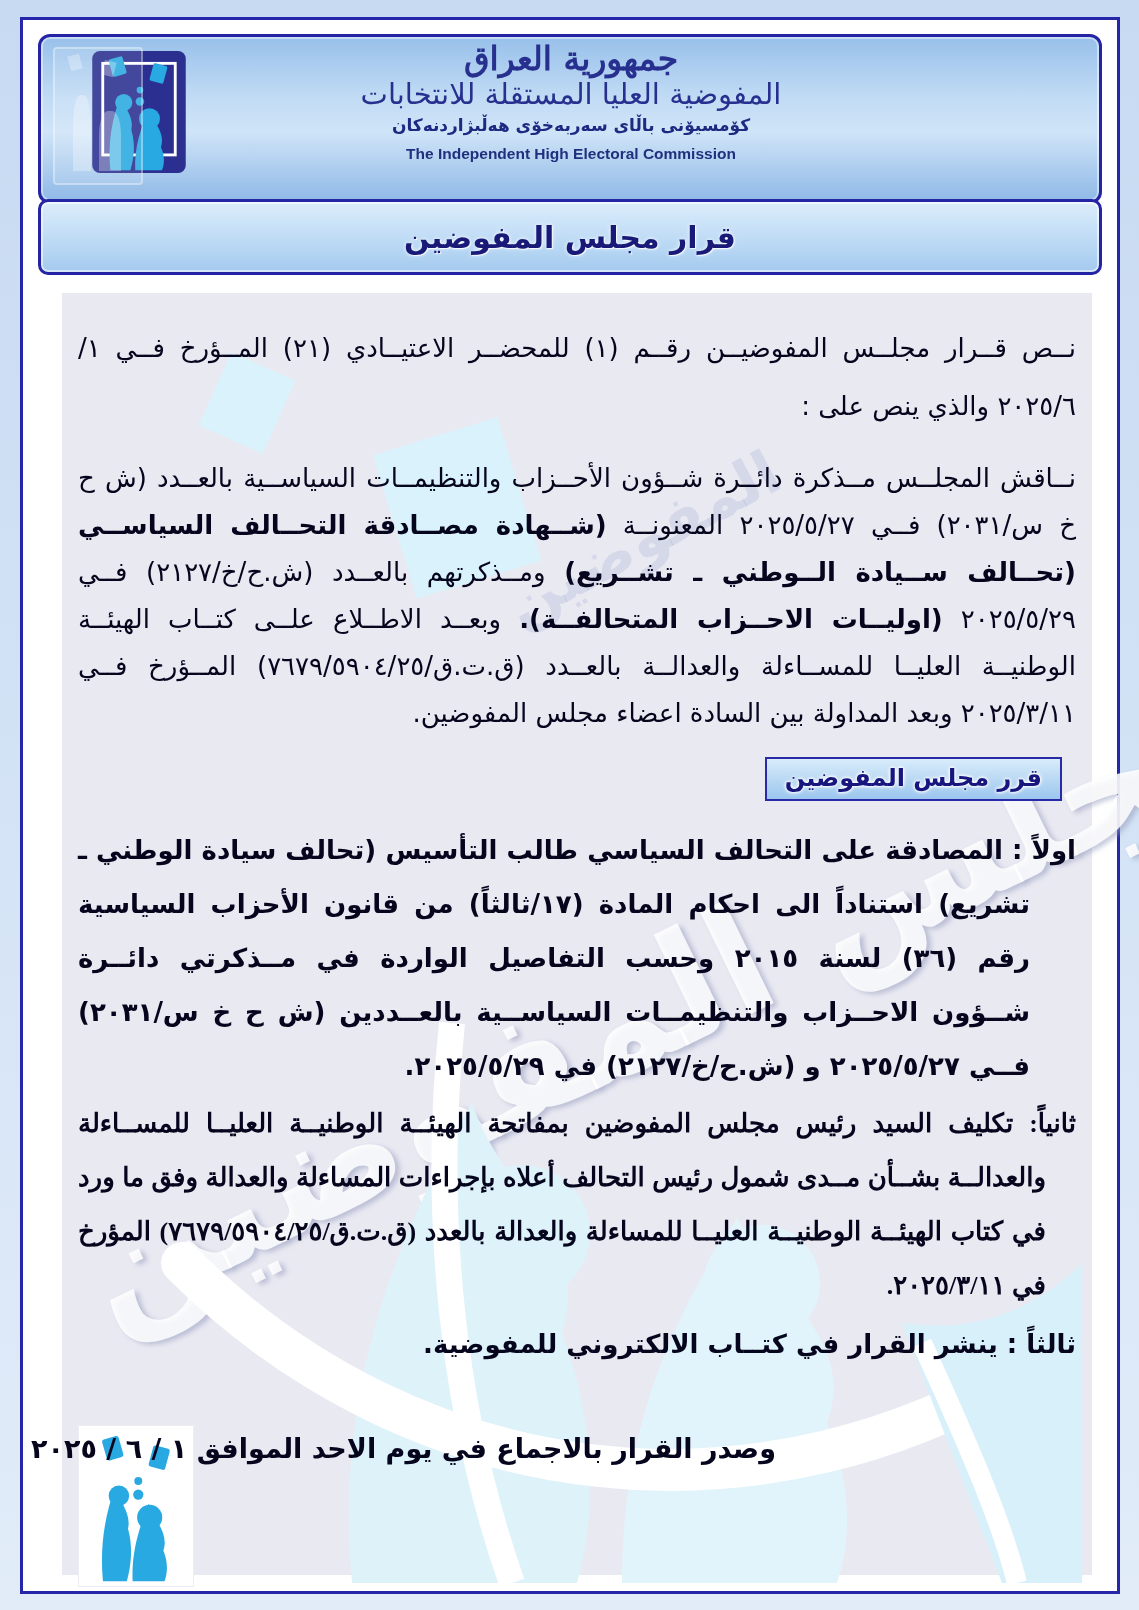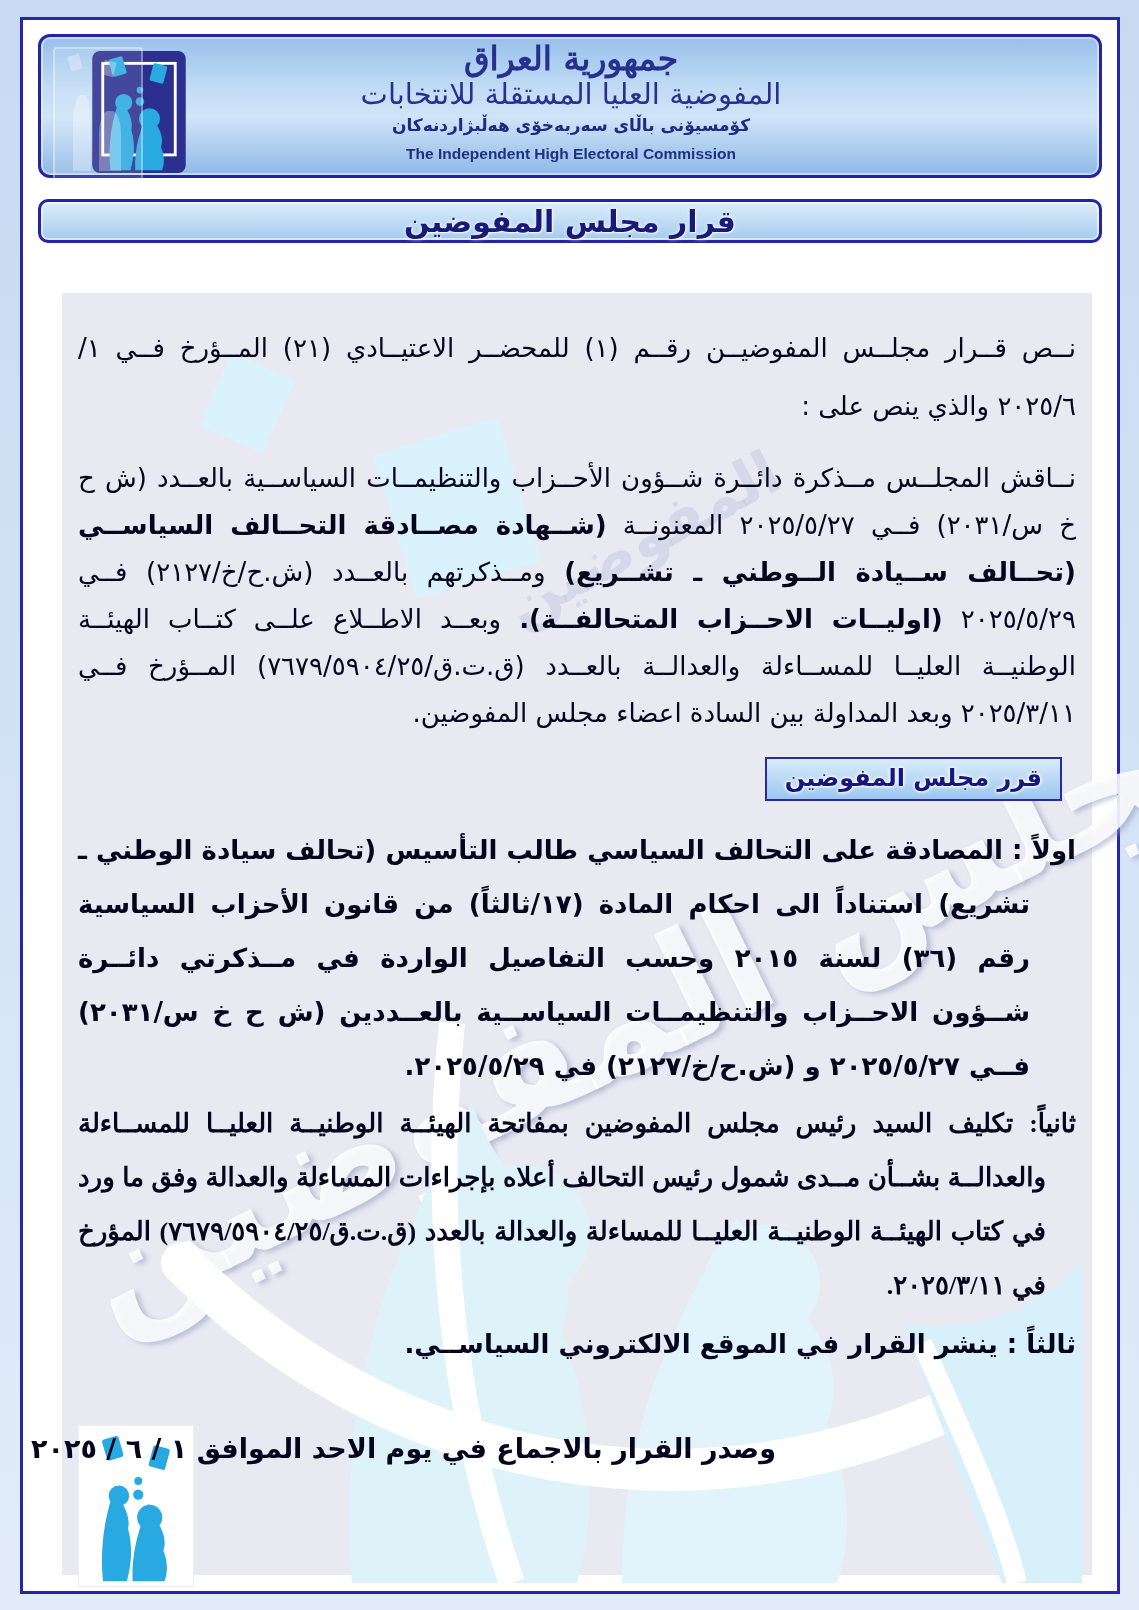--- a/index.html
+++ b/index.html
@@ -14,21 +14,21 @@
     overflow:hidden;
     direction:rtl;
   }
   .frame{
     position:absolute;left:20px;top:17px;right:19px;bottom:16px;
     border:3px solid #2626aa;
     background:#ffffff;
   }
   
   .header-box{
-    position:absolute;left:38px;top:34px;width:1064px;height:144px;
+    position:absolute;left:38px;top:34px;width:1064px;height:170px;
     border:3px solid #2424a4;border-radius:12px;
     background:linear-gradient(180deg,#98c0ea 0%,#c2dcf5 38%,#cfe4f8 58%,#8fb9e6 100%);
     box-shadow:inset 0 0 0 2px rgba(255,255,255,.45);
     box-sizing:border-box;
   }
   .hdr-logo{position:absolute;right:912px;left:56px;top:13px;width:96px;height:124px;}
   .hdr-center{
     position:absolute;left:240px;top:4px;width:580px;text-align:center;
     color:#27308f;line-height:1.08;
   }
@@ -42,21 +42,21 @@
     text-shadow:0 2px 3px #1c1c72, 0 0 5px #27277e, 1px 1px 0 #27277e;
   }
   .hdr-wm{
     position:absolute;left:12px;top:10px;width:86px;height:134px;
     border:2px solid rgba(255,255,255,.35);border-radius:4px;
     background:rgba(255,255,255,.12);
   }
   .hdr-wm .blob{position:absolute;background:rgba(255,255,255,.30);}
   
   .title-bar{
-    position:absolute;left:38px;top:199px;width:1064px;height:44px;
+    position:absolute;left:38px;top:199px;width:1064px;height:76px;
     border:3px solid #2424a4;border-radius:10px;
     background:linear-gradient(180deg,#dcedfb 0%,#c3def6 45%,#a4caef 100%);
     box-shadow:inset 0 0 0 2px rgba(255,255,255,.55);
     box-sizing:border-box;
     display:flex;align-items:center;justify-content:center;
   }
   .title-bar span{
     font-size:30px;font-weight:bold;color:#191978;
     text-shadow:0 0 4px rgba(255,255,255,.95), 1px 1px 0 rgba(255,255,255,.7);
   }
@@ -182,18 +182,18 @@
       <p class="p1">نــص قــرار مجلــس المفوضيــن رقــم (١) للمحضــر الاعتيــادي (٢١) المــؤرخ فــي ١/ ٢٠٢٥/٦ والذي ينص على :</p>
 
       <p class="p2"><span>نــاقش المجلــس مــذكرة دائــرة شــؤون الأحــزاب والتنظيمــات السياســية بالعــدد (ش ح خ س/٢٠٣١) فــي ٢٠٢٥/٥/٢٧ المعنونــة </span><b>(شــهادة مصــادقة التحــالف السياســي (تحــالف ســيادة الــوطني ـ تشــريع)</b><span> ومــذكرتهم بالعــدد (ش.ح/خ/٢١٢٧) فــي ٢٠٢٥/٥/٢٩ </span><b>(اوليــات الاحــزاب المتحالفــة).</b><span> وبعــد الاطــلاع علــى كتــاب الهيئــة الوطنيــة العليــا للمســاءلة والعدالــة بالعــدد (ق.ت.ق/٧٦٧٩/٥٩٠٤/٢٥) المــؤرخ فــي ٢٠٢٥/٣/١١ وبعد المداولة بين السادة اعضاء مجلس المفوضين.</span></p>
 
       <div class="badge-row">
         <span class="badge">قرر مجلس المفوضين</span>
       </div>
 
       <p class="item item1">اولاً : المصادقة على التحالف السياسي طالب التأسيس (تحالف سيادة الوطني ـ تشريع) استناداً الى احكام المادة (١٧/ثالثاً) من قانون الأحزاب السياسية رقم (٣٦) لسنة ٢٠١٥ وحسب التفاصيل الواردة في مــذكرتي دائــرة شــؤون الاحــزاب والتنظيمــات السياســية بالعــددين (ش ح خ س/٢٠٣١) فــي ٢٠٢٥/٥/٢٧ و (ش.ح/خ/٢١٢٧) في ٢٠٢٥/٥/٢٩.</p>
       <p class="item item2">ثانياً: تكليف السيد رئيس مجلس المفوضين بمفاتحة الهيئــة الوطنيــة العليــا للمســاءلة والعدالــة بشــأن مــدى شمول رئيس التحالف أعلاه بإجراءات المساءلة والعدالة وفق ما ورد في كتاب الهيئــة الوطنيــة العليــا للمساءلة والعدالة بالعدد (ق.ت.ق/٧٦٧٩/٥٩٠٤/٢٥) المؤرخ في ٢٠٢٥/٣/١١.</p>
-      <p class="item item3">ثالثاً : ينشر القرار في الموقع الالكتروني السياســي.</p>
+      <p class="item item3">ثالثاً : ينشر القرار في كتــاب الالكتروني للمفوضية.</p>
 
       <p class="closing">وصدر القرار بالاجماع في يوم الاحد الموافق ١ / ٦ / ٢٠٢٥</p>
     </div>
   </div>
 </div>
 
 </body></html>

